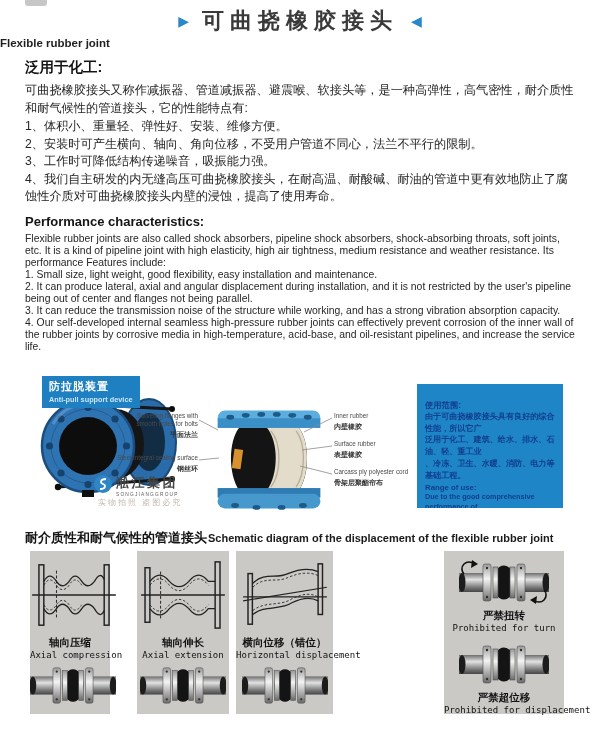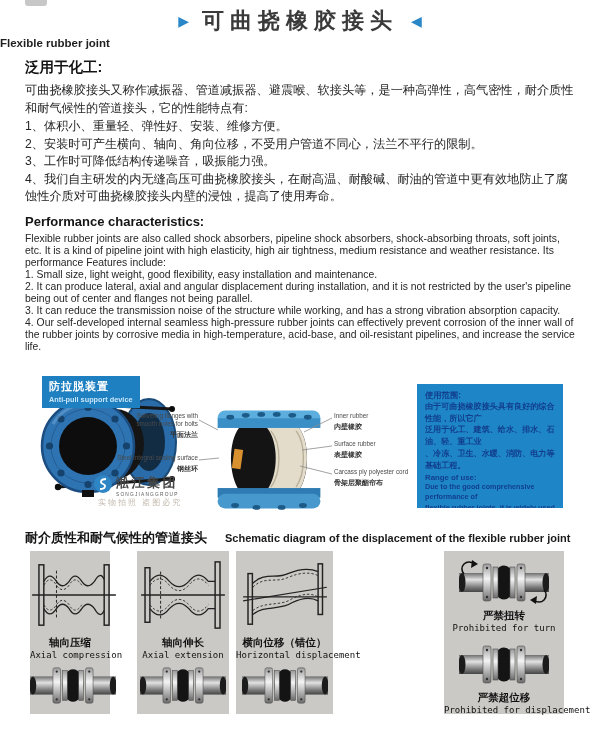--- a/index.html
+++ b/index.html
@@ -43,30 +43,30 @@
   #ann-carcass { left:334px; top:100px; width:85px; }
   #leaders { position:absolute; left:0; top:0; width:600px; height:162px; pointer-events:none; }
 
   .wm-logo { position:absolute; left:93px; top:106px; width:20px; height:20px; }
   .wm-brand { position:absolute; left:116px; top:106px; }
   .wm-brand .w-cn { font-size:13px; font-weight:700; color:#454545; letter-spacing:2.5px; }
   .wm-brand .w-en { font-size:4.8px; color:#5a5a5a; letter-spacing:1.2px; margin-top:0; }
   .wm-note { position:absolute; left:98px; top:129px; font-size:8px; color:#c3b9ad; letter-spacing:2px; }
 
   .range-box { position:absolute; left:417px; top:16px; width:146px; height:124px;
-    background:#1e86c6; color:#123e8e; padding:6px 8px; overflow:hidden; }
+    background:#1e86c6; color:#123e8e; padding:16px 8px; overflow:hidden; }
   .range-box .rb-hcn { font-size:8.3px; font-weight:700; }
   .range-box .rb-bcn { font-size:8.1px; font-weight:700; line-height:1.45; white-space:pre-line; }
   .range-box .rb-hen { font-size:7.8px; font-weight:700; margin-top:2px; }
   .range-box .rb-ben { font-size:7.2px; font-weight:600; line-height:1.4; white-space:pre-line; }
 
   
   .diag-title { position:absolute; top:528px; left:25px; white-space:nowrap; }
   .diag-title .dt-cn { font-size:13px; font-weight:700; color:#141414; }
-  .diag-title .dt-en { font-size:11px; font-weight:600; color:#1a1a1a; margin-left:18px; }
+  .diag-title .dt-en { font-size:11px; font-weight:600; color:#1a1a1a; margin-left:1px; }
 
   .panels { position:absolute; top:551px; left:0; width:600px; height:170px; }
   .panel { position:absolute; top:0; height:163px; background:#cac9c5; text-align:center; }
   #p1 { left:30px;  width:80px; }
   #p2 { left:137px; width:92px; }
   #p3 { left:236px; width:97px; }
   #p4 { left:340px; width:97px; }
   #p5 { left:444px; width:120px;text-align:center; }
   svg.draw  { width:88px; height:74px; margin-top:7px; overflow:visible; }
   .lab-cn { font-size:10.5px; font-weight:700; color:#111; font-family:"DejaVu Serif","Liberation Serif",serif; }

